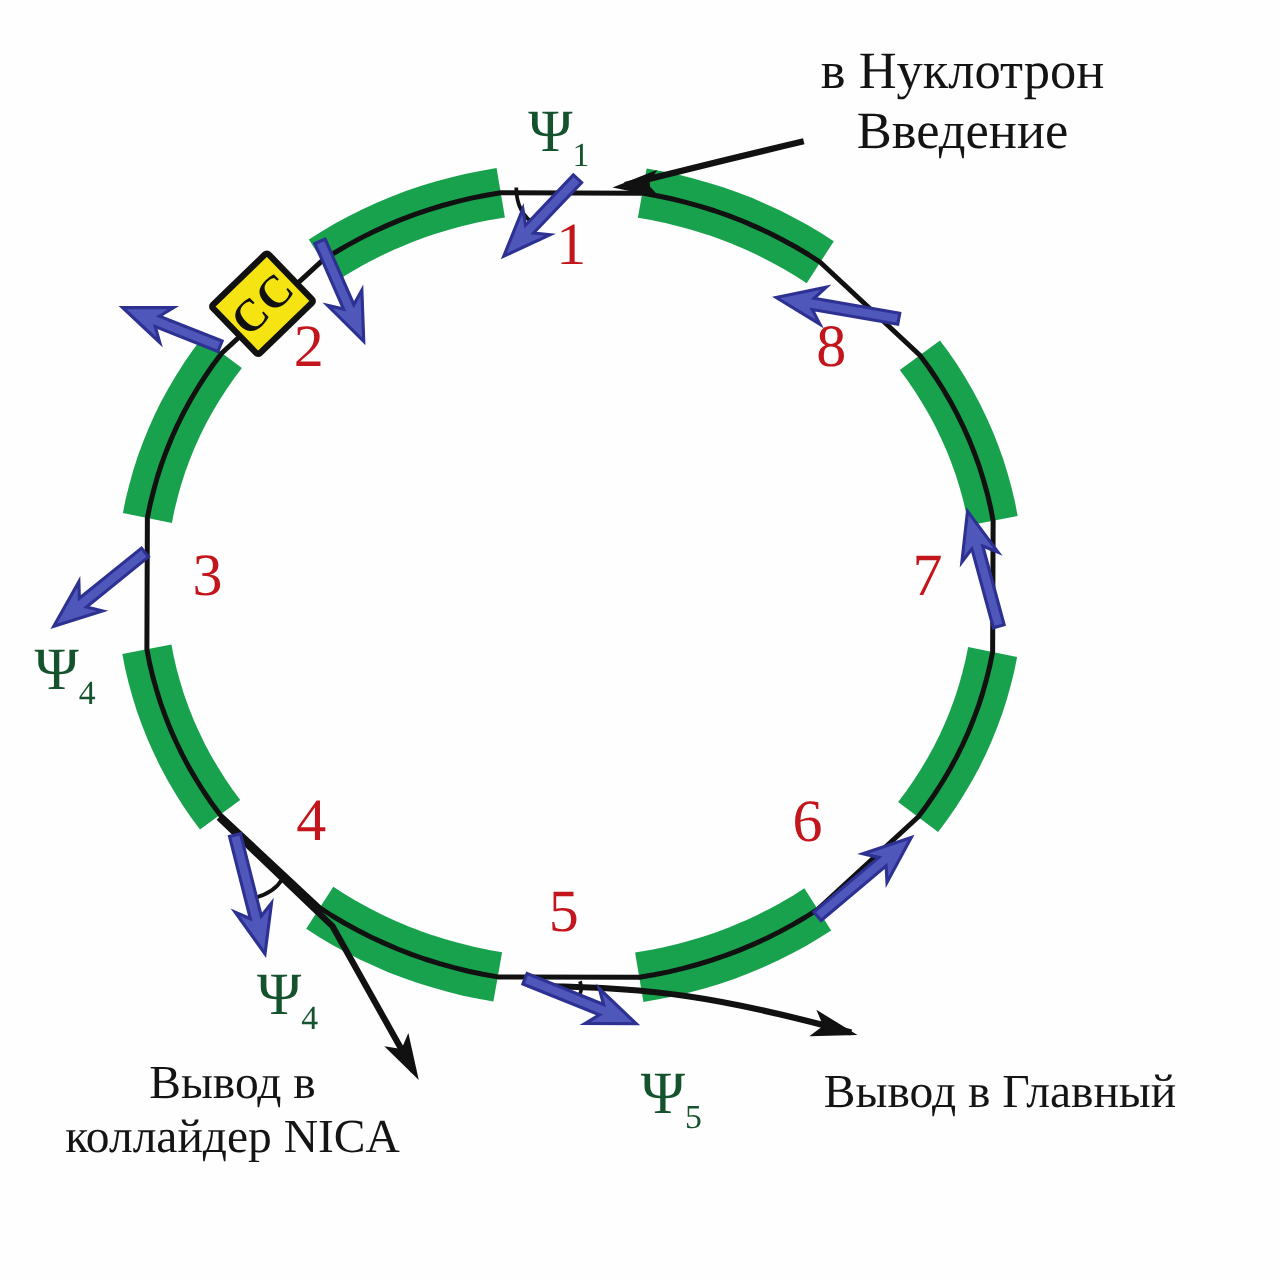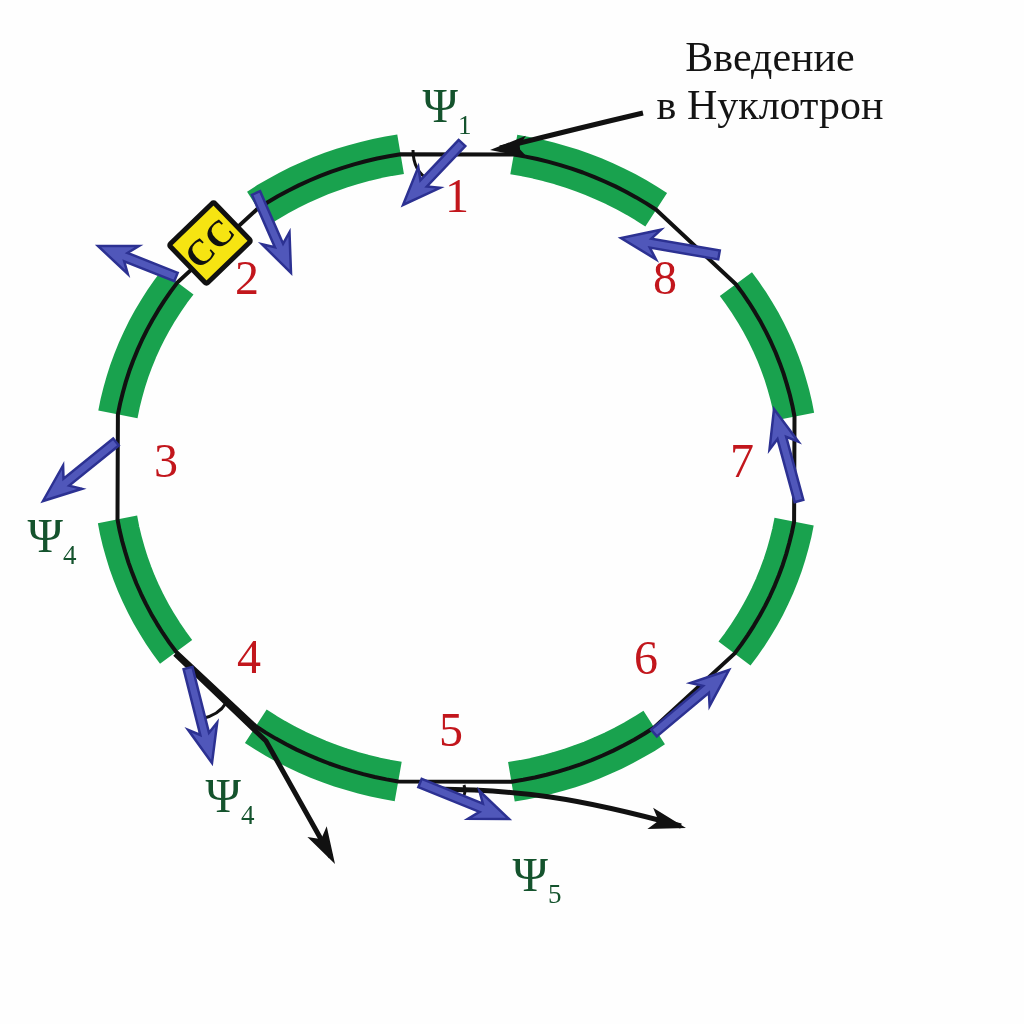--- a/index.html
+++ b/index.html
@@ -62,18 +62,23 @@
   <div class="num" style="left:665px;top:278px">8</div>
 
   <div class="psi" style="left:447px;top:106px"><span>Ψ</span><sub>1</sub></div>
   <div class="psi" style="left:52px;top:536px"><span>Ψ</span><sub>4</sub></div>
   <div class="psi" style="left:230px;top:796px"><span>Ψ</span><sub>4</sub></div>
   <div class="psi" style="left:537px;top:875px"><span>Ψ</span><sub>5</sub></div>
 
   <div class="ccText" style="left:210px;top:243px">CC</div>
 
   <div class="note note-big" style="left:770px;top:82px">
+    <div>в Нуклотрон</div>
     <div>Введение</div>
-    <div>в Нуклотрон</div>
+  </div>
+  <div class="note" style="left:186px;top:889px">
+    <div>Вывод в</div>
+    <div>коллайдер NICA</div>
   </div>
   <div class="note" style="left:800px;top:874px">
+    <div>Вывод в Главный</div>
   </div>
 </div>
 
 </body></html>

